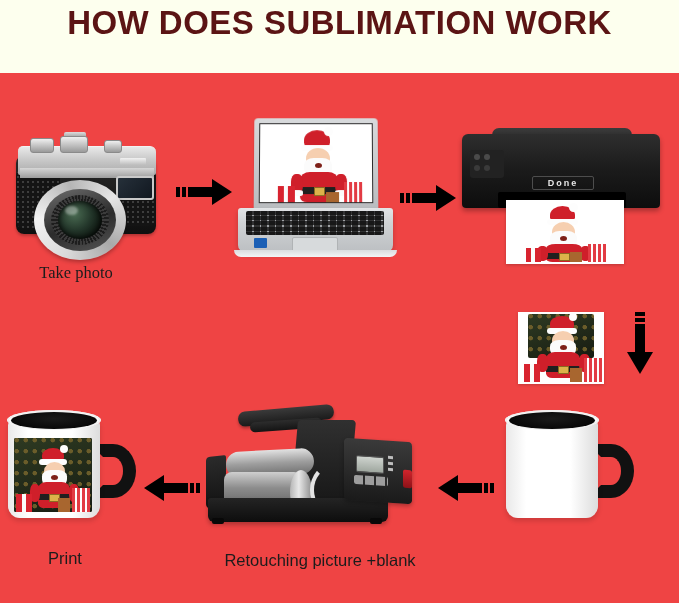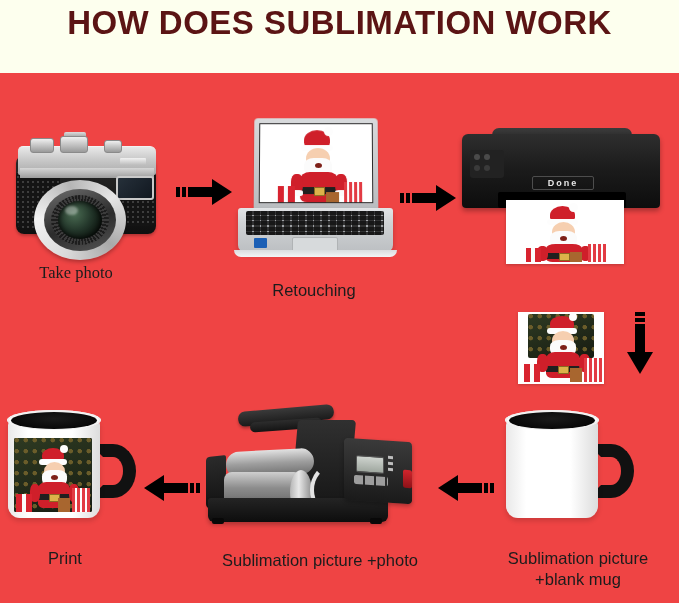--- a/index.html
+++ b/index.html
@@ -408,21 +408,20 @@
           <div class="sa-gift" style="left:66px;top:68px;width:13px;height:10px;background:#a8662f;"></div>
         </div>
       </div>
     </div>
     <div class="lt-base"></div>
     <div class="lt-keys"></div>
     <div class="lt-sticker"></div>
     <div class="lt-trackpad"></div>
     <div class="lt-foot"></div>
   </div>
-  <div class="caption" style="left:234px;top:280px;width:160px;">Retouching</div>
 
   <div class="arrow" style="left:400px;top:182px;">
     <svg width="58" height="32" viewBox="0 0 58 32">
       <rect x="0" y="11" width="4" height="10" fill="#000"></rect>
       <rect x="6" y="11" width="4" height="10" fill="#000"></rect>
       <rect x="12" y="11" width="26" height="10" fill="#000"></rect>
       <polygon points="36,3 56,16 36,29" fill="#000"></polygon>
     </svg>
   </div>
 
@@ -492,22 +491,20 @@
       <div class="sa-gift" style="left:52px;top:56px;width:12px;height:14px;background:#a8662f;"></div>
     </div>
   </div>
 
   <div class="node mug" style="left:506px;top:404px;width:135px;height:122px;">
     <div class="mug-handle"></div>
     <div class="mug-body"></div>
     <div class="mug-rim"></div>
     <div class="mug-inner"></div>
   </div>
-  <div class="caption" style="left:478px;top:548px;width:200px;">Sublimation picture
-+blank mug</div>
 
   <div class="arrow" style="left:436px;top:472px;">
     <svg width="58" height="32" viewBox="0 0 58 32">
       <polygon points="22,3 2,16 22,29" fill="#000"></polygon>
       <rect x="20" y="11" width="26" height="10" fill="#000"></rect>
       <rect x="48" y="11" width="4" height="10" fill="#000"></rect>
       <rect x="54" y="11" width="4" height="10" fill="#000"></rect>
     </svg>
   </div>
 
@@ -524,21 +521,21 @@
     <div class="p-ctrl"></div>
     <div class="p-lcd"></div>
     <div class="p-led l1"></div>
     <div class="p-led l2"></div>
     <div class="p-led l3"></div>
     <div class="p-keys"></div>
     <div class="p-switch"></div>
     <div class="p-foot f1"></div>
     <div class="p-foot f2"></div>
   </div>
-  <div class="caption" style="left:178px;top:550px;width:284px;">Sublimation picture +photo</div>
+  <div class="caption" style="left:178px;top:550px;width:284px;">Retouching picture +blank</div>
 
   <div class="arrow" style="left:142px;top:472px;">
     <svg width="58" height="32" viewBox="0 0 58 32">
       <polygon points="22,3 2,16 22,29" fill="#000"></polygon>
       <rect x="20" y="11" width="26" height="10" fill="#000"></rect>
       <rect x="48" y="11" width="4" height="10" fill="#000"></rect>
       <rect x="54" y="11" width="4" height="10" fill="#000"></rect>
     </svg>
   </div>
 

